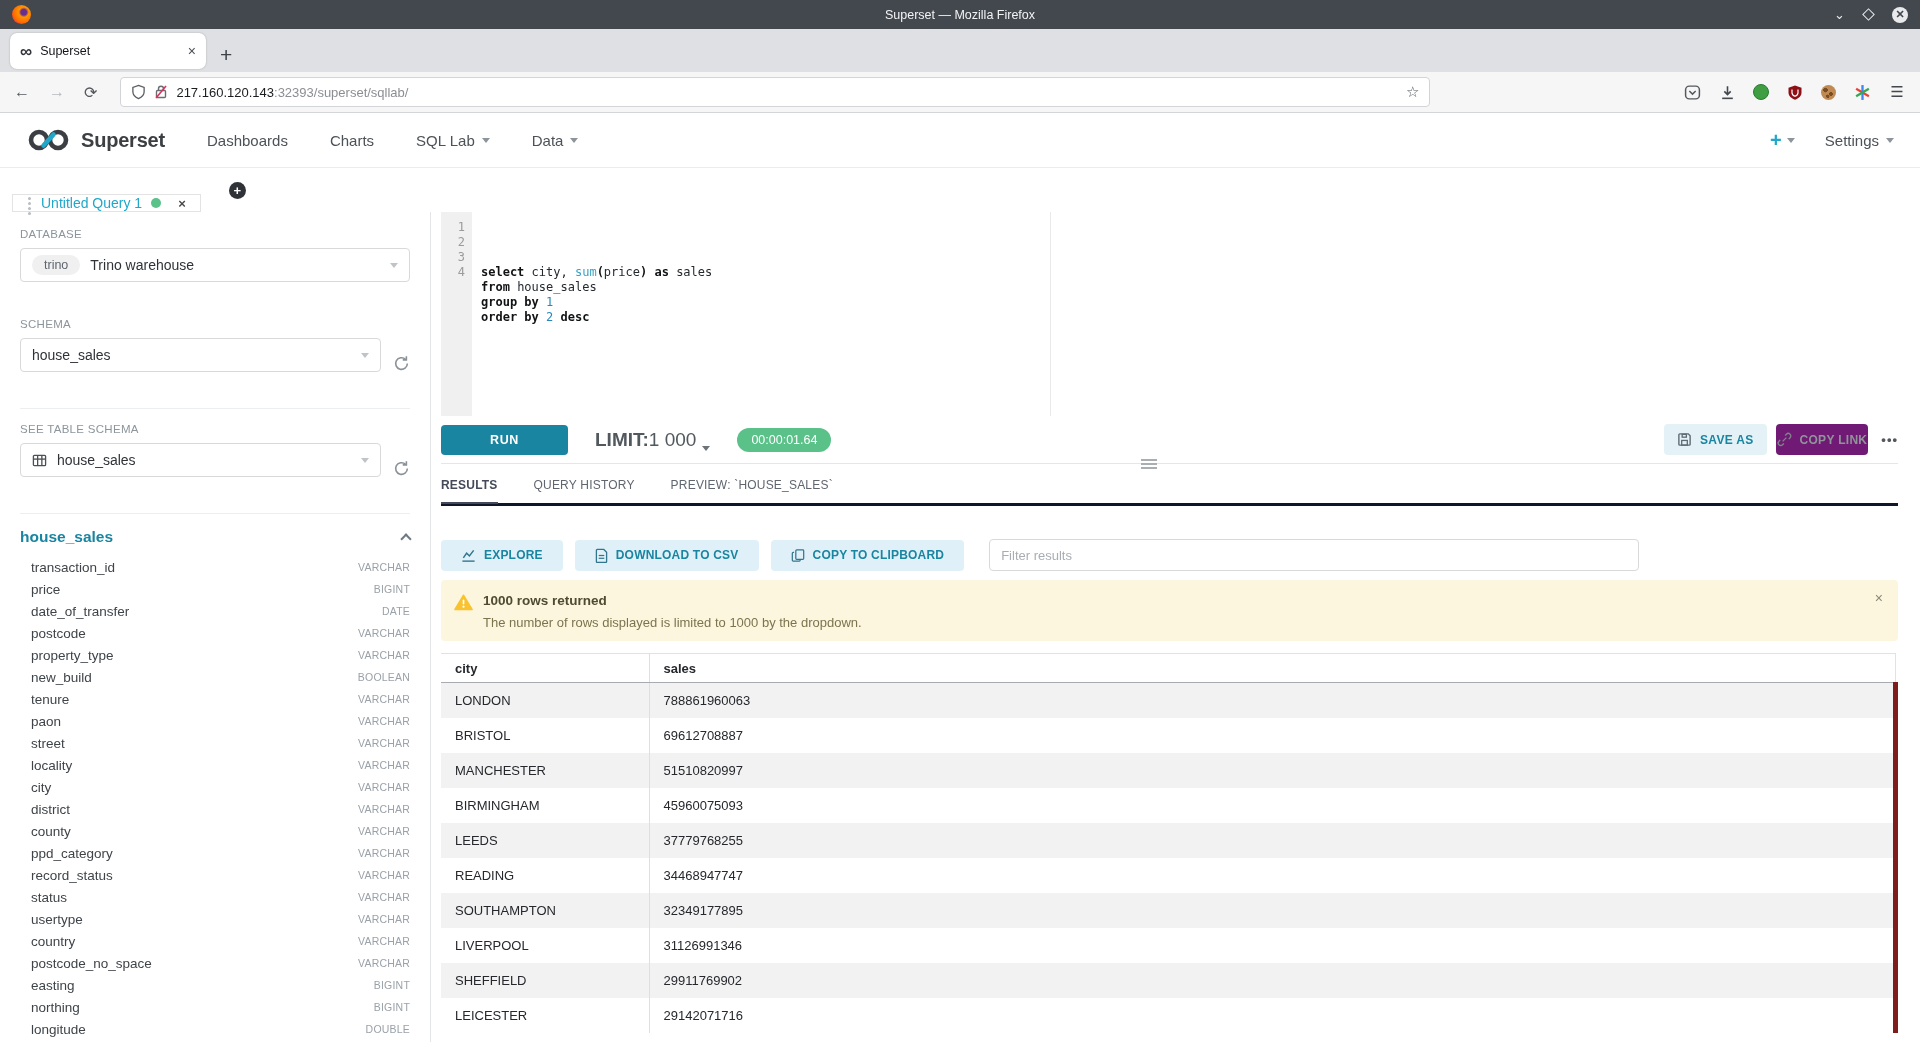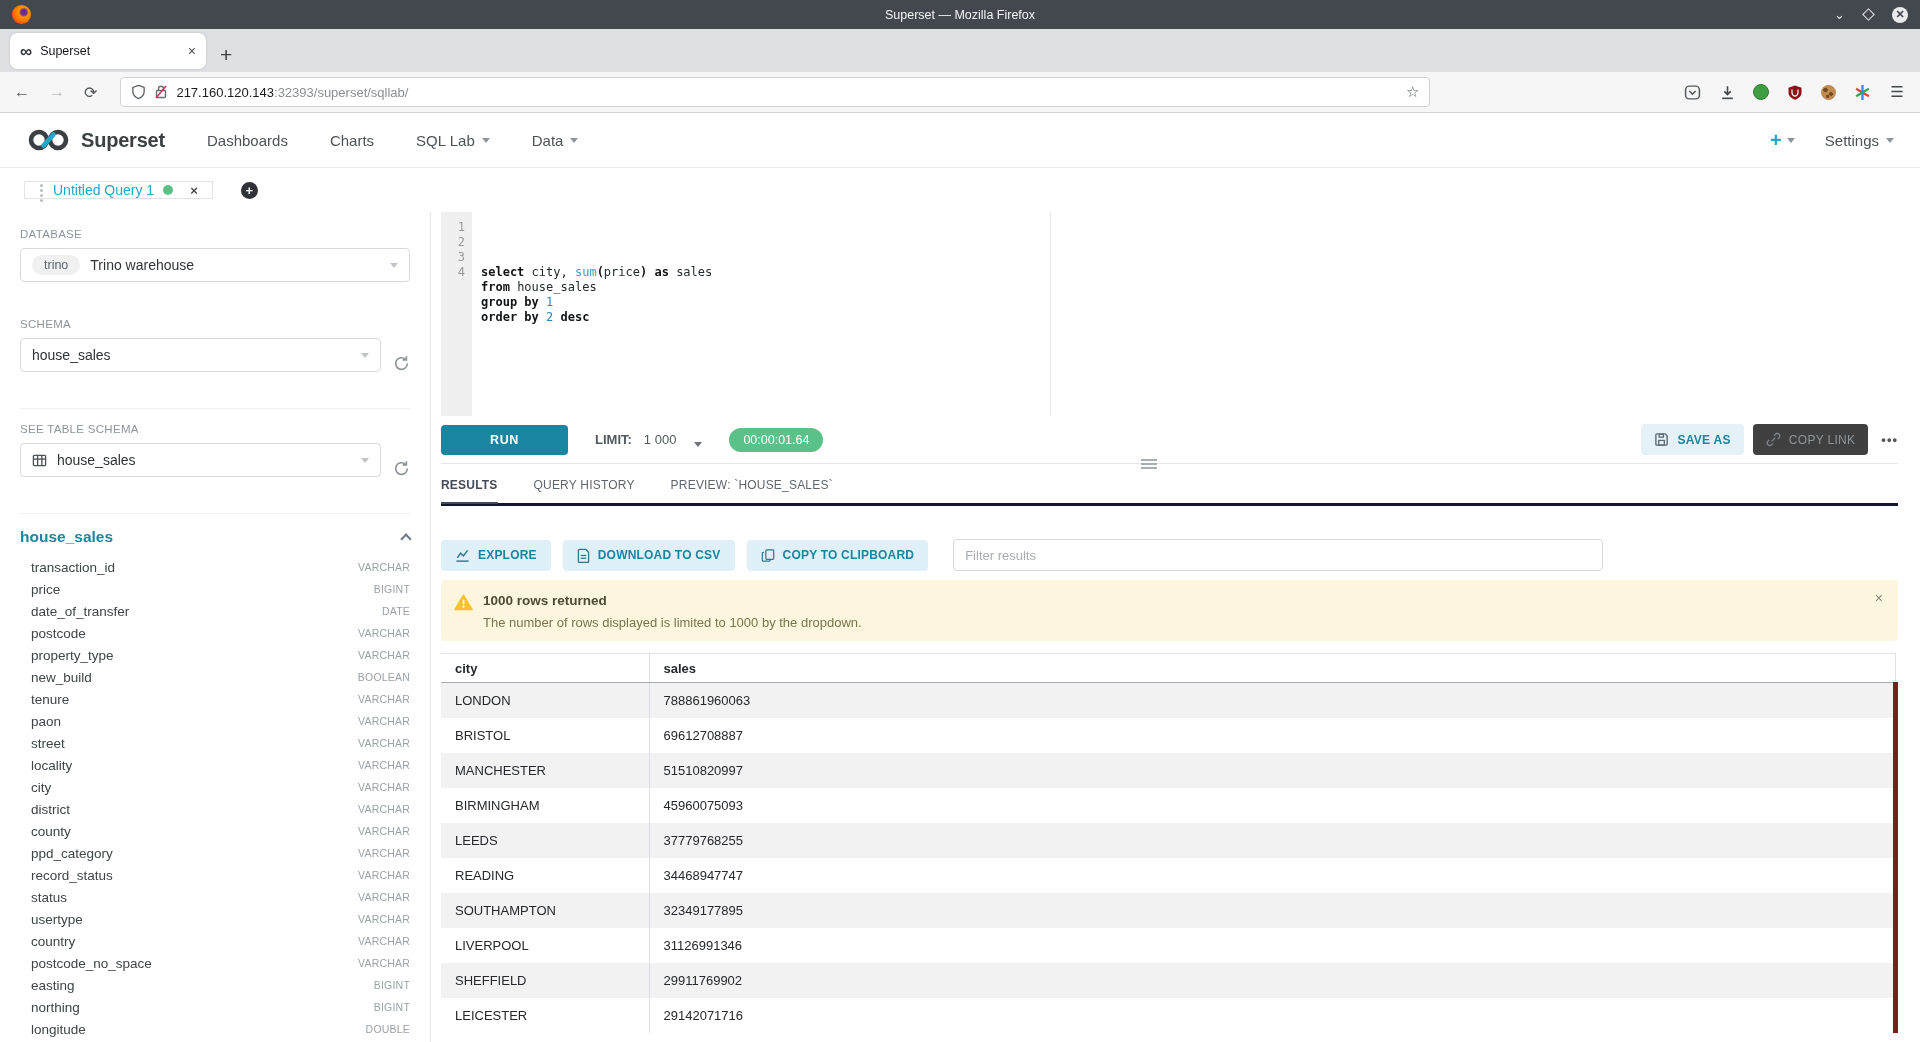--- a/index.html
+++ b/index.html
@@ -46,21 +46,21 @@
   .brand{display:flex;align-items:center;gap:9px}
   .brand-name{font-size:20px;font-weight:bold;color:#3c4043;letter-spacing:-.2px}
   .smenu{display:flex;align-items:center;gap:42px;margin-left:42px}
   .smenu-item{font-size:15px;color:#4c5258;display:flex;align-items:center;gap:7px}
   .caret{width:0;height:0;border-left:4px solid transparent;border-right:4px solid transparent;border-top:5px solid #8d949b}
   .snav-right{margin-left:auto;display:flex;align-items:center;gap:30px}
   .plus-btn{display:flex;align-items:center;gap:5px}
   .plus-glyph{color:#20a7c9;font-size:20px;font-weight:bold;line-height:1}
 
   
-  .tabstrip{height:44px;background:#fff;display:flex;align-items:center;padding-left:24px}
+  .tabstrip{height:44px;background:#fff;display:flex;align-items:flex-end;padding-left:12px}
   .qtab{display:flex;align-items:center;gap:9px;padding:0 14px;border:1px solid #e3e3e3;background:#fff}
   .drag-dots{width:3px;height:3px;border-radius:50%;background:#b9bec3;
     box-shadow:0 5px 0 #b9bec3,0 10px 0 #b9bec3,0 -5px 0 #b9bec3;margin:0 1px}
   .qtab-label{font-size:14px;color:#20a7c9}
   .status-dot{width:10px;height:10px;border-radius:50%;background:#5ac189}
   .qtab-close{color:#4a4a4a;font-size:13px;font-weight:bold;margin-left:8px}
   .addtab{align-self:center;margin-left:28px;width:17px;height:17px;border-radius:50%;background:#2f3338;
     color:#fff;font-size:13px;font-weight:bold;display:flex;align-items:center;justify-content:center;line-height:1}
 
   
@@ -89,43 +89,43 @@
   .codearea{flex:1;padding:8px 0 0 9px;position:relative;color:#24292e;white-space:pre}
   .print-margin{position:absolute;left:578px;top:0;bottom:0;width:1px;background:#e9e9e9}
   .tk-kw{font-weight:bold;color:#101214}
   .tk-pb{font-weight:bold;color:#101214}
   .tk-fn{color:#38a1c6}
   .tk-num{color:#2a87b9}
 
   .ed-toolbar{height:48px;display:flex;align-items:center;margin:0 22px 0 10px;border-bottom:1px solid #e6e6e6}
   .run-btn{width:127px;height:30px;background:#1985a0;color:#fff;border:none;border-radius:4px;
     font-size:12.5px;font-weight:bold;letter-spacing:.6px;font-family:inherit}
-  .limit-group{display:flex;align-items:flex-end;gap:12px;margin-left:27px;font-size:13px;color:#51585e}
+  .limit-group{display:flex;align-items:flex-end;gap:0;margin-left:27px;font-size:19px;color:#51585e}
   .limit-label{font-weight:bold}
   .limit-caret{width:0;height:0;border-left:4px solid transparent;border-right:4px solid transparent;border-top:5px solid #6d7378;margin-left:6px}
   .timer-pill{margin-left:27px;background:#5ac189;color:#fff;border-radius:13px;padding:5px 14px;font-size:12.5px}
   .tb-right{margin-left:auto;display:flex;align-items:center;gap:9px}
   .saveas-btn{display:flex;align-items:center;gap:8px;background:#e4f2f8;border:none;border-radius:4px;
     padding:8px 13px;font-size:12px;font-weight:bold;color:#1985a0;letter-spacing:.3px;font-family:inherit}
   .saveas-btn svg{color:#5f6b74}
-  .copylink-btn{display:flex;align-items:center;gap:8px;background:#404040;border:none;border-radius:4px;
-    padding:8px 13px;font-size:12px;font-weight:normal;color:#8f9499;letter-spacing:.3px;font-family:inherit}
+  .copylink-btn{display:flex;align-items:center;gap:8px;background:#701a75;border:none;border-radius:4px;
+    padding:8px 1px;font-size:12px;font-weight:bold;color:#8f9499;letter-spacing:.3px;font-family:inherit}
   .copylink-btn svg{color:#7d8389}
   .more-btn{color:#54585c;font-size:13px;font-weight:bold;letter-spacing:1px;margin-left:4px;background:none;border:none}
   .grip{position:absolute;left:710px;top:247px;width:16px}
   .grip span{display:block;height:1.5px;background:#a9aeb3;margin-bottom:2.5px}
 
   
   .results{flex:1;overflow:hidden}
   .rtabs{display:flex;gap:36px;margin:14px 22px 0 10px;border-bottom:3px solid #0f172a}
   .rtab{font-size:12px;letter-spacing:.2px;color:#5f6670;padding-bottom:10px}
   .rtab.active{color:#444a5a;font-weight:bold;border-bottom:2.5px solid #444a5a;margin-bottom:-1px}
   .actions{display:flex;align-items:center;margin:33px 22px 0 10px}
   .act-btn{display:flex;align-items:center;gap:8px;background:#dff0f8;border:none;border-radius:4px;
-    padding:8px 14px;font-size:12px;font-weight:bold;color:#1985a0;letter-spacing:.2px;margin-right:12px;font-family:inherit}
+    padding:8px 20px;font-size:12px;font-weight:bold;color:#1985a0;letter-spacing:.2px;margin-right:12px;font-family:inherit}
   .act-btn svg{color:#32768e}
   .filter-input{width:650px;height:32px;border:1px solid #d9d9d9;border-radius:4px;padding:0 11px;
     font-size:13px;color:#33373c;margin-left:13px;font-family:inherit}
   .filter-input::placeholder{color:#a9adb3}
   .alert{position:relative;display:flex;gap:10px;margin:9px 22px 0 10px;background:#fcf6df;border-radius:4px;
     padding:11px 40px 11px 13px;min-height:60px}
   .alert-title{font-size:13.5px;font-weight:bold;color:#4f4b33;margin-top:2px}
   .alert-msg{font-size:13px;color:#7c744d;margin-top:7px}
   .alert-close{position:absolute;right:15px;top:10px;color:#8c887a;font-size:14px}
 

